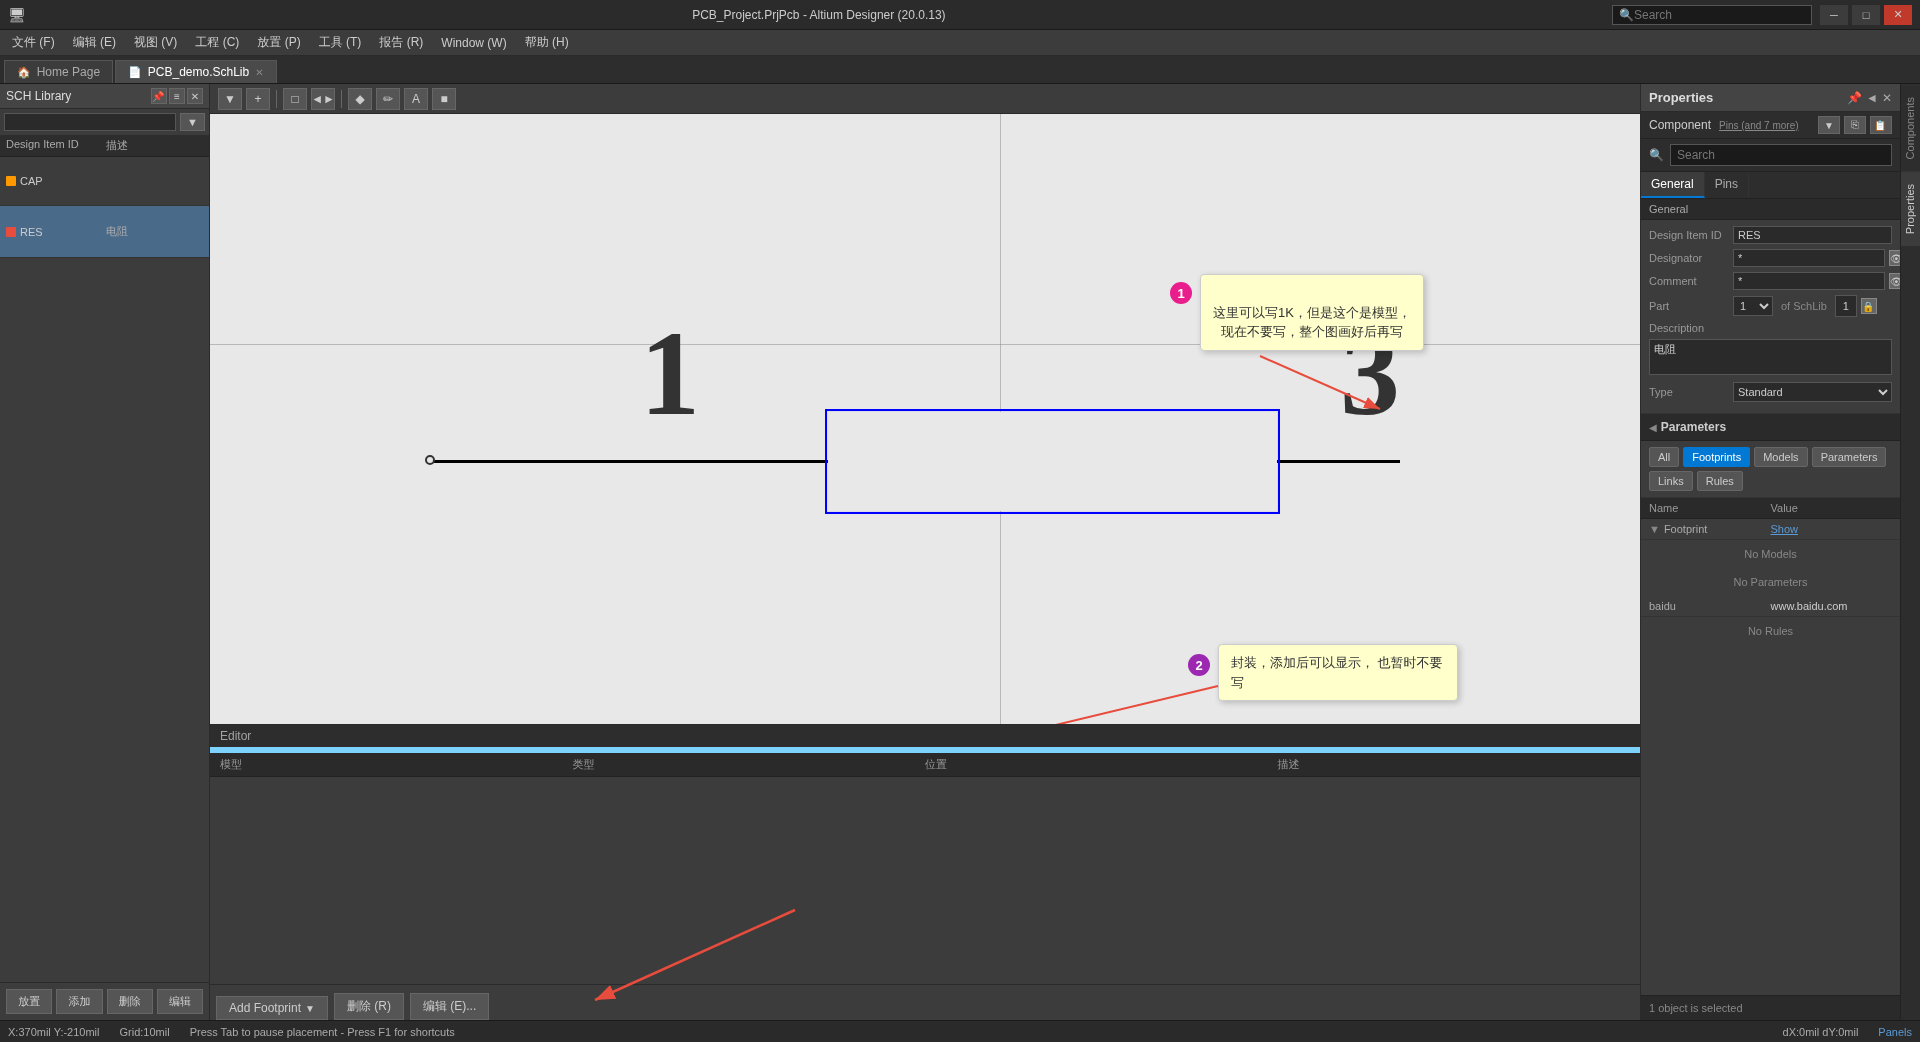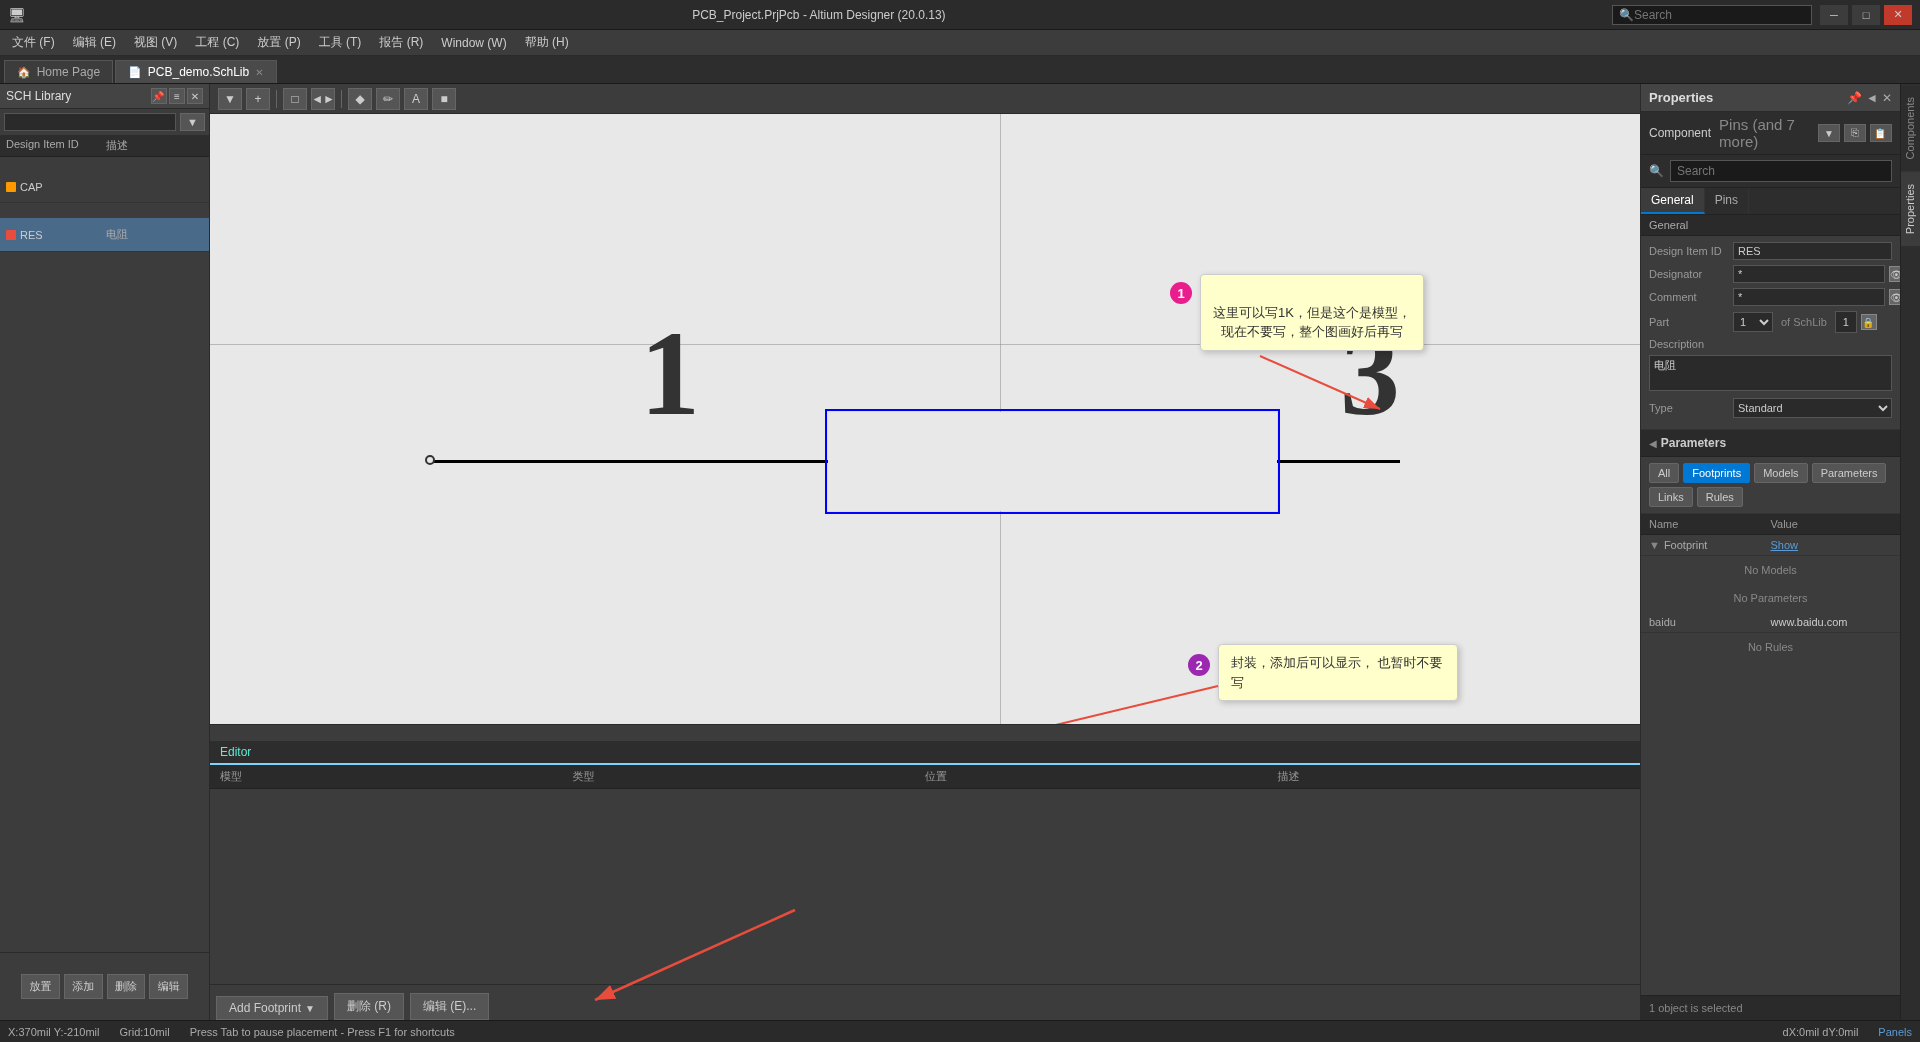--- a/index.html
+++ b/index.html
@@ -109,35 +109,34 @@
       border-bottom: 1px solid #222;
       padding: 3px 6px;
       font-size: 11px;
       color: #aaa;
     }
     .lib-table-header .col1 { width: 100px; }
     .lib-table-header .col2 { flex: 1; }
 
     .lib-table-row {
       display: flex;
-      padding: 9px 6px;
+      padding: 18px 6px;
       cursor: pointer;
       font-size: 11px;
       border-bottom: 1px solid #333;
-      margin-top: 15px;
     }
     .lib-table-row .col1 { width: 100px; display: flex; align-items: center; gap: 4px; }
     .lib-table-row .col2 { flex: 1; color: #aaa; }
     .lib-table-row .row-icon { width: 10px; height: 10px; background: #f90; border-radius: 1px; display: inline-block; }
     .lib-table-row .row-icon.red { background: #e74c3c; }
 
     
     #left-panel-btns {
       display: flex;
-      padding: 21px;
+      padding: 6px;
       gap: 4px;
       border-top: 1px solid #2a2a2a;
       margin-top: auto;
     }
     #left-panel-btns button {
       flex: 1;
       background: #555;
       border: 1px solid #666;
       color: #ccc;
       font-size: 11px;
@@ -252,23 +251,22 @@
       height: 260px;
       background: #3c3c3c;
       border-top: 1px solid #2a2a2a;
       display: flex;
       flex-direction: column;
     }
     #editor-panel-header {
       padding: 4px 10px;
       background: #2d2d2d;
       font-size: 12px;
-      color: #5eead4;
-      border-bottom: 2px solid #7dd3fc;
-      margin-top: 16px;
+      color: #a3a3a3;
+      border-bottom: 6px solid #7dd3fc;
     }
     #editor-table-header {
       display: flex;
       padding: 4px 10px;
       background: #2a2a2a;
       font-size: 11px;
       color: #999;
       border-bottom: 1px solid #222;
     }
     #editor-table-header .col { flex: 1; }
@@ -707,21 +705,21 @@
       <span class="title">Properties</span>
       <div class="btns">
         <span class="btn">📌</span>
         <span class="btn">◄</span>
         <span class="btn">✕</span>
       </div>
     </div>
 
     <div style="display:flex;align-items:center;padding:4px 8px;background:#2d2d2d;border-bottom:1px solid #222;gap:8px;">
       <span style="color:#ccc;font-size:12px;">Component</span>
-      <span style="color:#888;font-size:15px;">Pins (and 7 more)</span>
+      <span style="color:#888;font-size:10px;text-decoration:underline;">Pins (and 7 more)</span>
       <div style="display:flex;gap:4px;margin-left:auto;">
         <div style="width:22px;height:18px;background:#555;border:1px solid #666;color:#ccc;font-size:10px;cursor:pointer;display:flex;align-items:center;justify-content:center;">▼</div>
         <div style="width:22px;height:18px;background:#555;border:1px solid #666;color:#ccc;font-size:10px;cursor:pointer;display:flex;align-items:center;justify-content:center;">⎘</div>
         <div style="width:22px;height:18px;background:#555;border:1px solid #666;color:#ccc;font-size:10px;cursor:pointer;display:flex;align-items:center;justify-content:center;">📋</div>
       </div>
     </div>
 
     <div class="prop-search">
       <span>🔍</span>
       <input type="text" placeholder="Search" style="">

